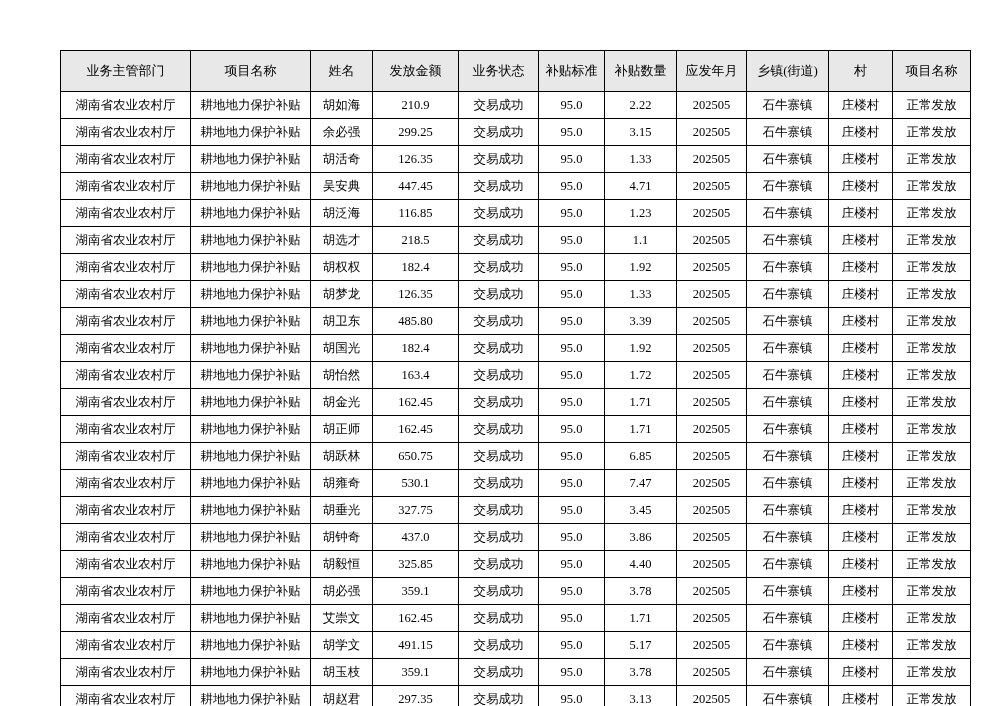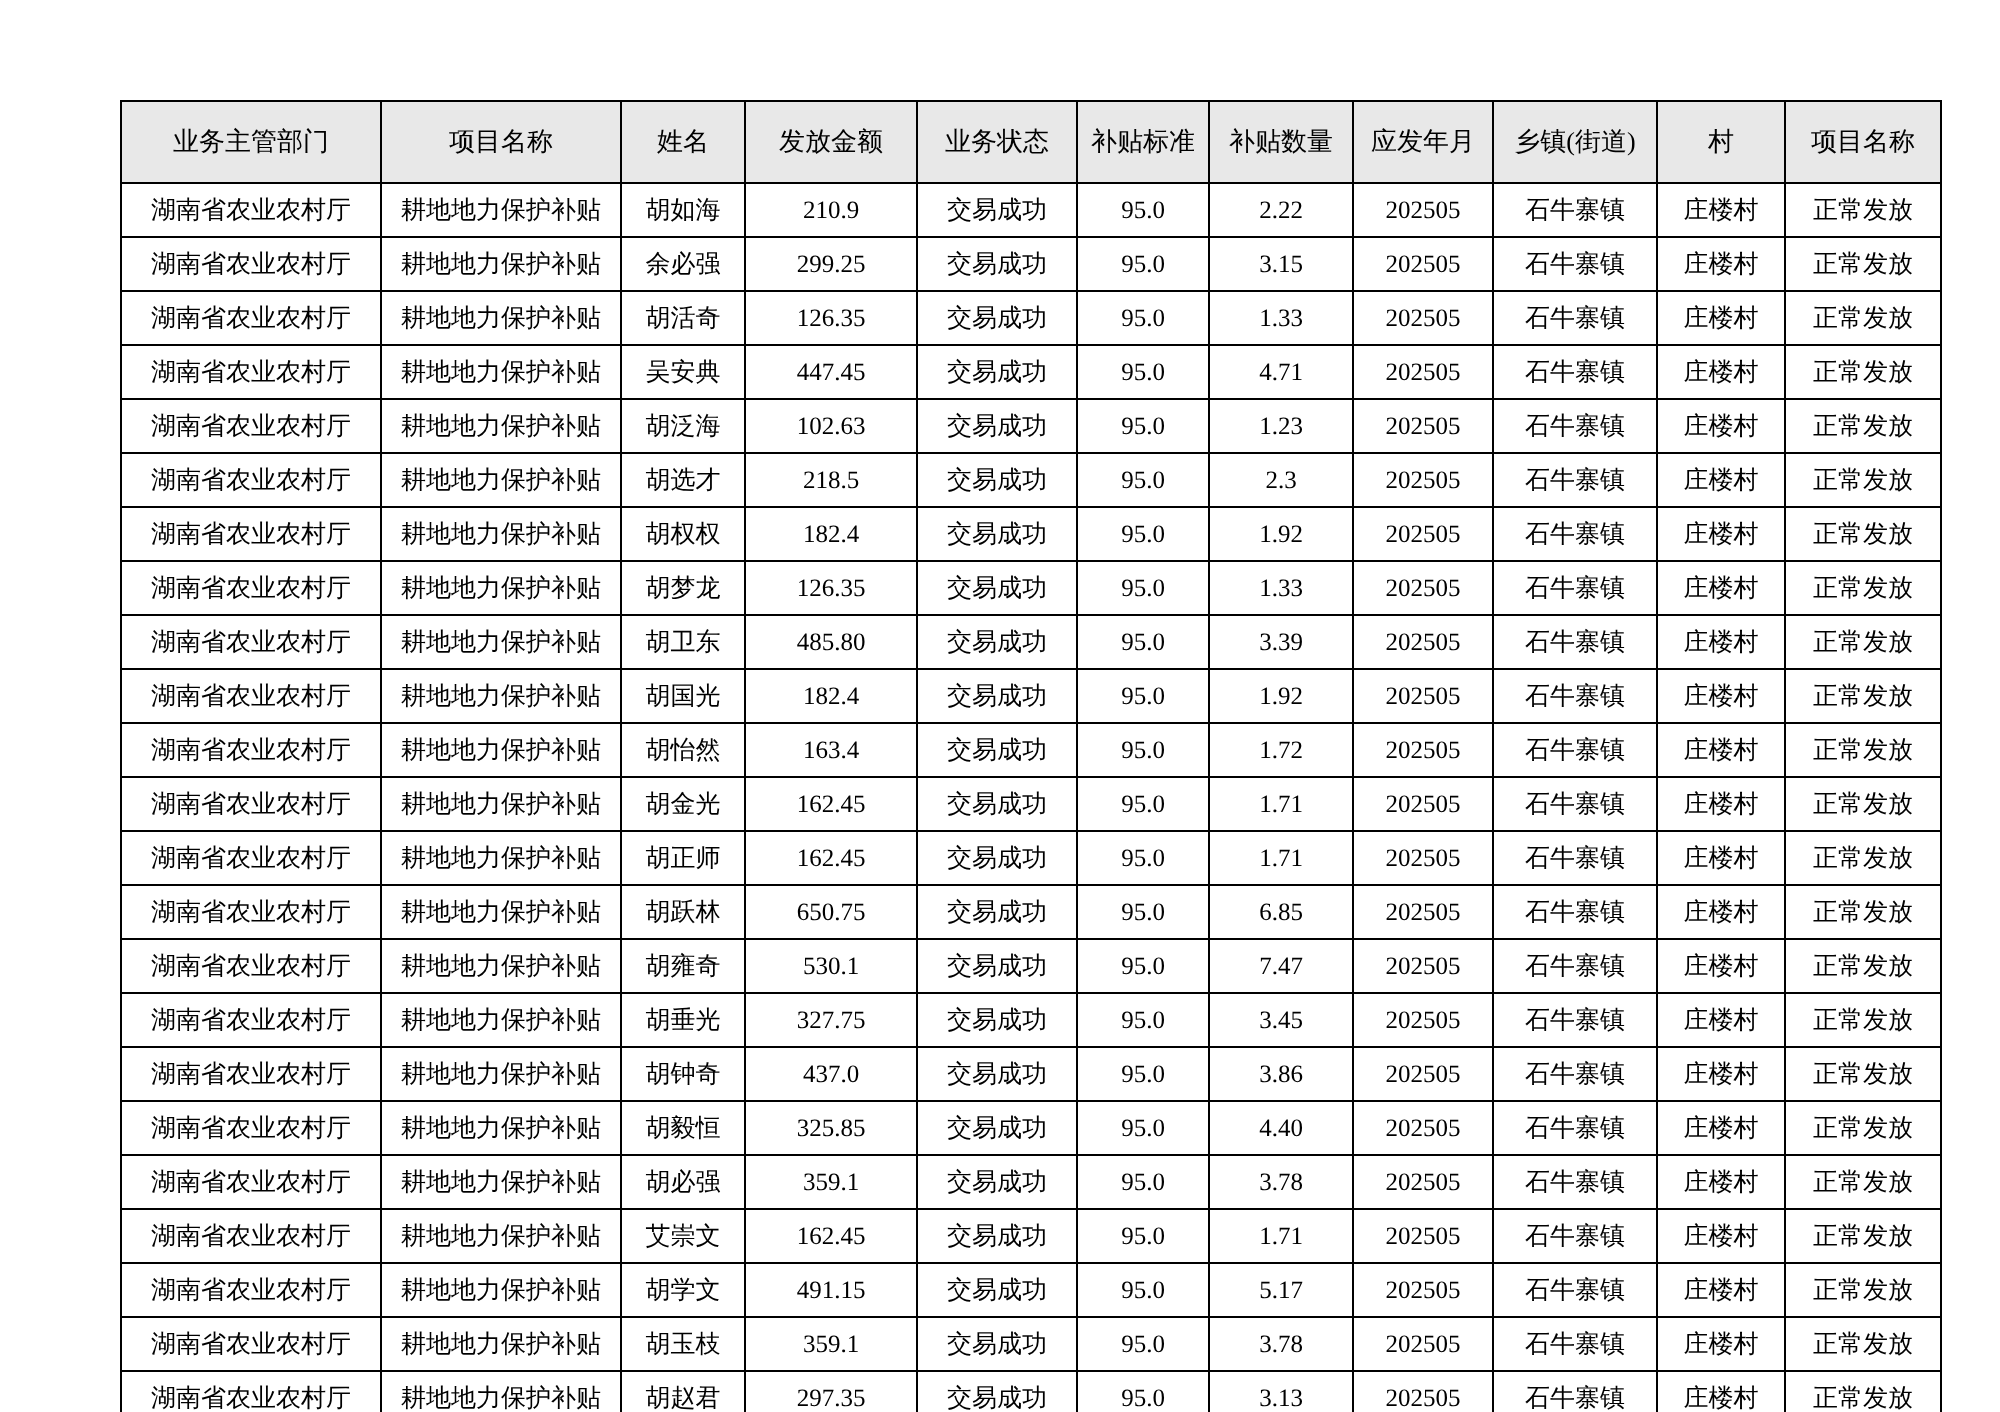--- a/index.html
+++ b/index.html
@@ -151,37 +151,37 @@
             <td class="num">4.71</td>
             <td class="num">202505</td>
             <td>石牛寨镇</td>
             <td>庄楼村</td>
             <td>正常发放</td>
           </tr>
           <tr>
             <td>湖南省农业农村厅</td>
             <td>耕地地力保护补贴</td>
             <td>胡泛海</td>
-            <td class="num">102.63</td>
+            <td class="num">116.85</td>
             <td>交易成功</td>
             <td class="num">95.0</td>
             <td class="num">1.23</td>
             <td class="num">202505</td>
             <td>石牛寨镇</td>
             <td>庄楼村</td>
             <td>正常发放</td>
           </tr>
           <tr>
             <td>湖南省农业农村厅</td>
             <td>耕地地力保护补贴</td>
             <td>胡选才</td>
             <td class="num">218.5</td>
             <td>交易成功</td>
             <td class="num">95.0</td>
-            <td class="num">2.3</td>
+            <td class="num">1.1</td>
             <td class="num">202505</td>
             <td>石牛寨镇</td>
             <td>庄楼村</td>
             <td>正常发放</td>
           </tr>
           <tr>
             <td>湖南省农业农村厅</td>
             <td>耕地地力保护补贴</td>
             <td>胡权权</td>
             <td class="num">182.4</td>

